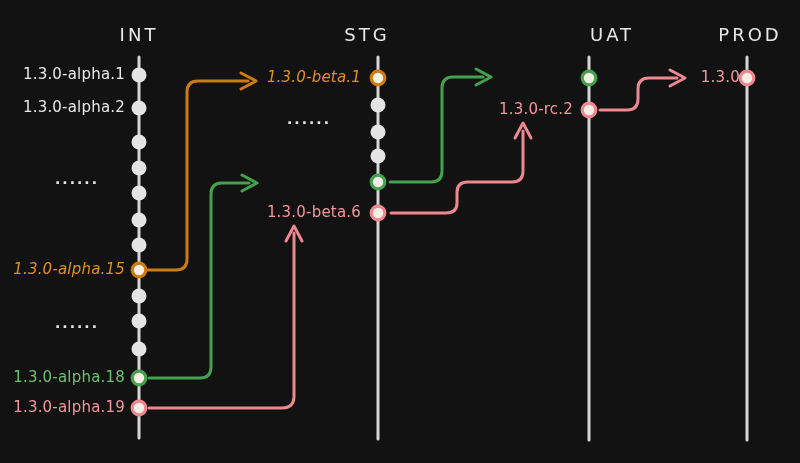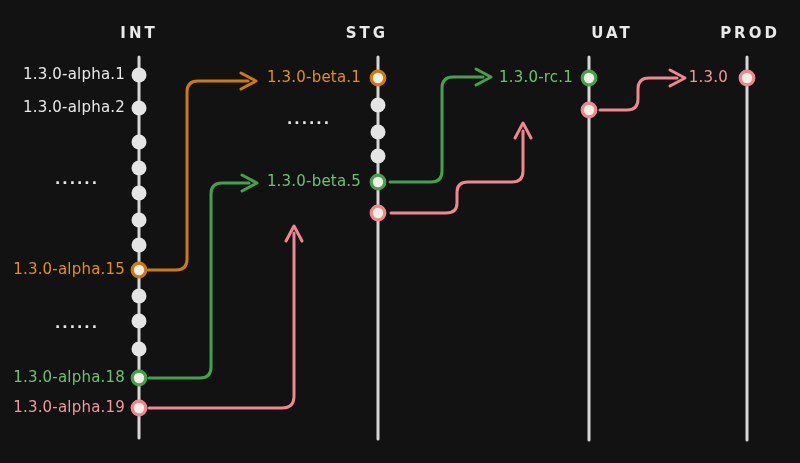--- a/index.html
+++ b/index.html
@@ -29,30 +29,30 @@
   .o{stroke:var(--orange-deep);}
   .g{stroke:var(--green-deep);}
   .p{stroke:var(--pink-deep);}
   .dot{fill:var(--dot-fill);}
   .ring{fill:var(--ring-fill);stroke-width:3.2;}
   .ring.ro{stroke:var(--orange-deep);}
   .ring.rg{stroke:var(--green-deep);}
   .ring.rp{stroke:var(--pink-deep);}
   .branch-header{
     position:absolute;top:24px;transform:translateX(-50%);
-    font-size:15px;font-weight:bold;letter-spacing:3px;color:var(--text);
+    font-size:18px;font-weight:normal;letter-spacing:3px;color:var(--text);
     white-space:nowrap;
   }
   .tag{
     position:absolute;width:200px;text-align:right;
     transform:translateY(-53%);
     font-size:15px;white-space:nowrap;letter-spacing:.2px;
   }
   .c-white{color:var(--text);}
-  .c-orange{color:var(--orange);}
+  .c-orange{color:var(--orange);font-style:italic;}
   .c-green{color:var(--green);}
   .c-pink{color:var(--pink);}
   .dots{
     position:absolute;transform:translate(-50%,-50%);
     font-size:14px;font-weight:bold;letter-spacing:2px;color:var(--text);
     white-space:nowrap;
   }
 </style>
 </head>
 <body>
@@ -119,19 +119,19 @@
   <div class="tag c-white" style="left:-75px;top:75px">1.3.0-alpha.1</div>
   <div class="tag c-white" style="left:-75px;top:108px">1.3.0-alpha.2</div>
   <div class="dots" style="left:77px;top:179px">......</div>
   <div class="tag c-orange" style="left:-75px;top:270px">1.3.0-alpha.15</div>
   <div class="dots" style="left:77px;top:323px">......</div>
   <div class="tag c-green" style="left:-75px;top:378px">1.3.0-alpha.18</div>
   <div class="tag c-pink" style="left:-75px;top:408px">1.3.0-alpha.19</div>
 
   <div class="tag c-orange" style="left:161px;top:78px">1.3.0-beta.1</div>
   <div class="dots" style="left:309px;top:119px">......</div>
-  <div class="tag c-green" style="left:161px;top:182px">1.3.0-beta.5</div>
+  <div class="tag c-pink" style="left:161px;top:213px">1.3.0-beta.6</div>
 
-  <div class="tag c-green" style="left:373px;top:78px">1.3.0-rc.1</div>
+  <div class="tag c-pink" style="left:373px;top:110px">1.3.0-rc.2</div>
 
-  <div class="tag c-pink" style="left:528px;top:78px">1.3.0</div>
+  <div class="tag c-pink" style="left:540px;top:78px">1.3.0</div>
 
 </div>
 
 </body></html>

